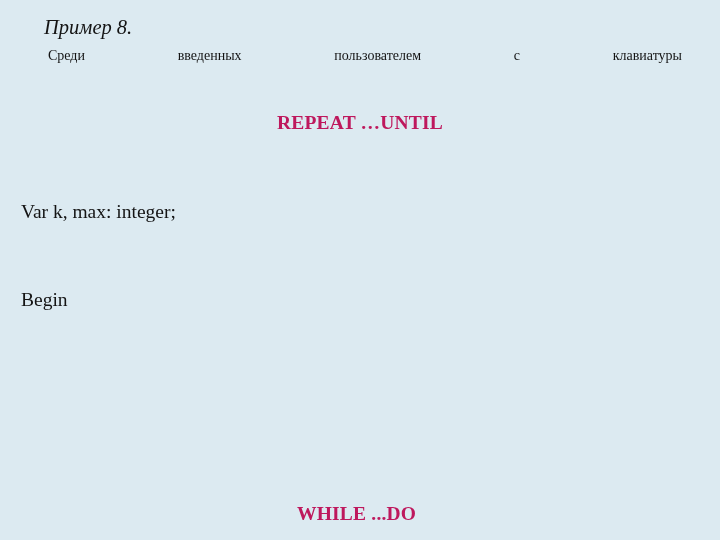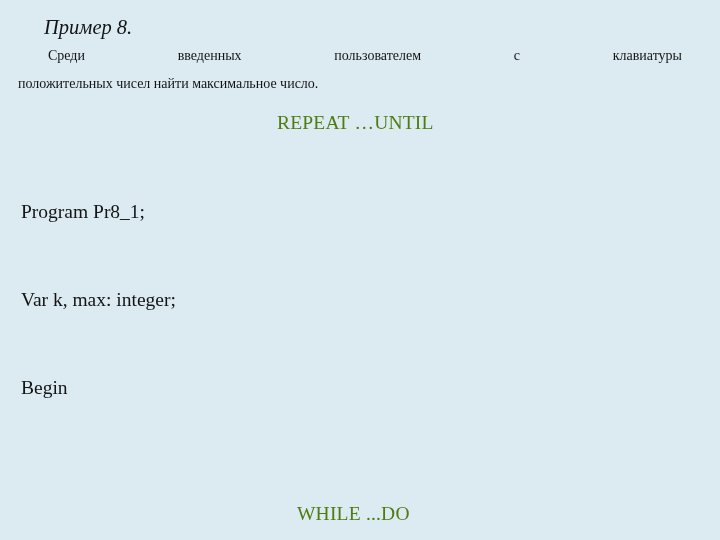--- a/index.html
+++ b/index.html
@@ -54,24 +54,24 @@
   }
   .task-paragraph .line2 {
     display: block;
     text-align: left;
     text-indent: 0;
   }
 
   
   .section-heading {
     position: absolute;
-    font-weight: normal;
+    font-weight: bold;
     font-size: 19.5px;
     letter-spacing: 0.2px;
-    color: #4d7c0f;
+    color: #be185d;
     white-space: nowrap;
   }
   #heading-repeat-until {
     left: 277px;
     top: 112px;
   }
   #heading-while-do {
     left: 297px;
     top: 503px;
   }
@@ -107,27 +107,25 @@
 </style>
 </head>
 <body>
 
 <div id="slide">
 
   <div class="example-title">Пример 8.</div>
 
   <div class="task-paragraph">
     <span class="line1">Среди введенных пользователем с клавиатуры</span>
-    <span class="line2">положительных чисел найти максимальное число.</span>
   </div>
 
   <div class="section-heading" id="heading-repeat-until">REPEAT …UNTIL</div>
 
   <div class="code-block">
-    <span class="code-line">Program Pr8_1;</span>
     <span class="code-line">Var k, max: integer;</span>
     <span class="code-line">Begin</span>
     
     
     
     
     
     
     
     

